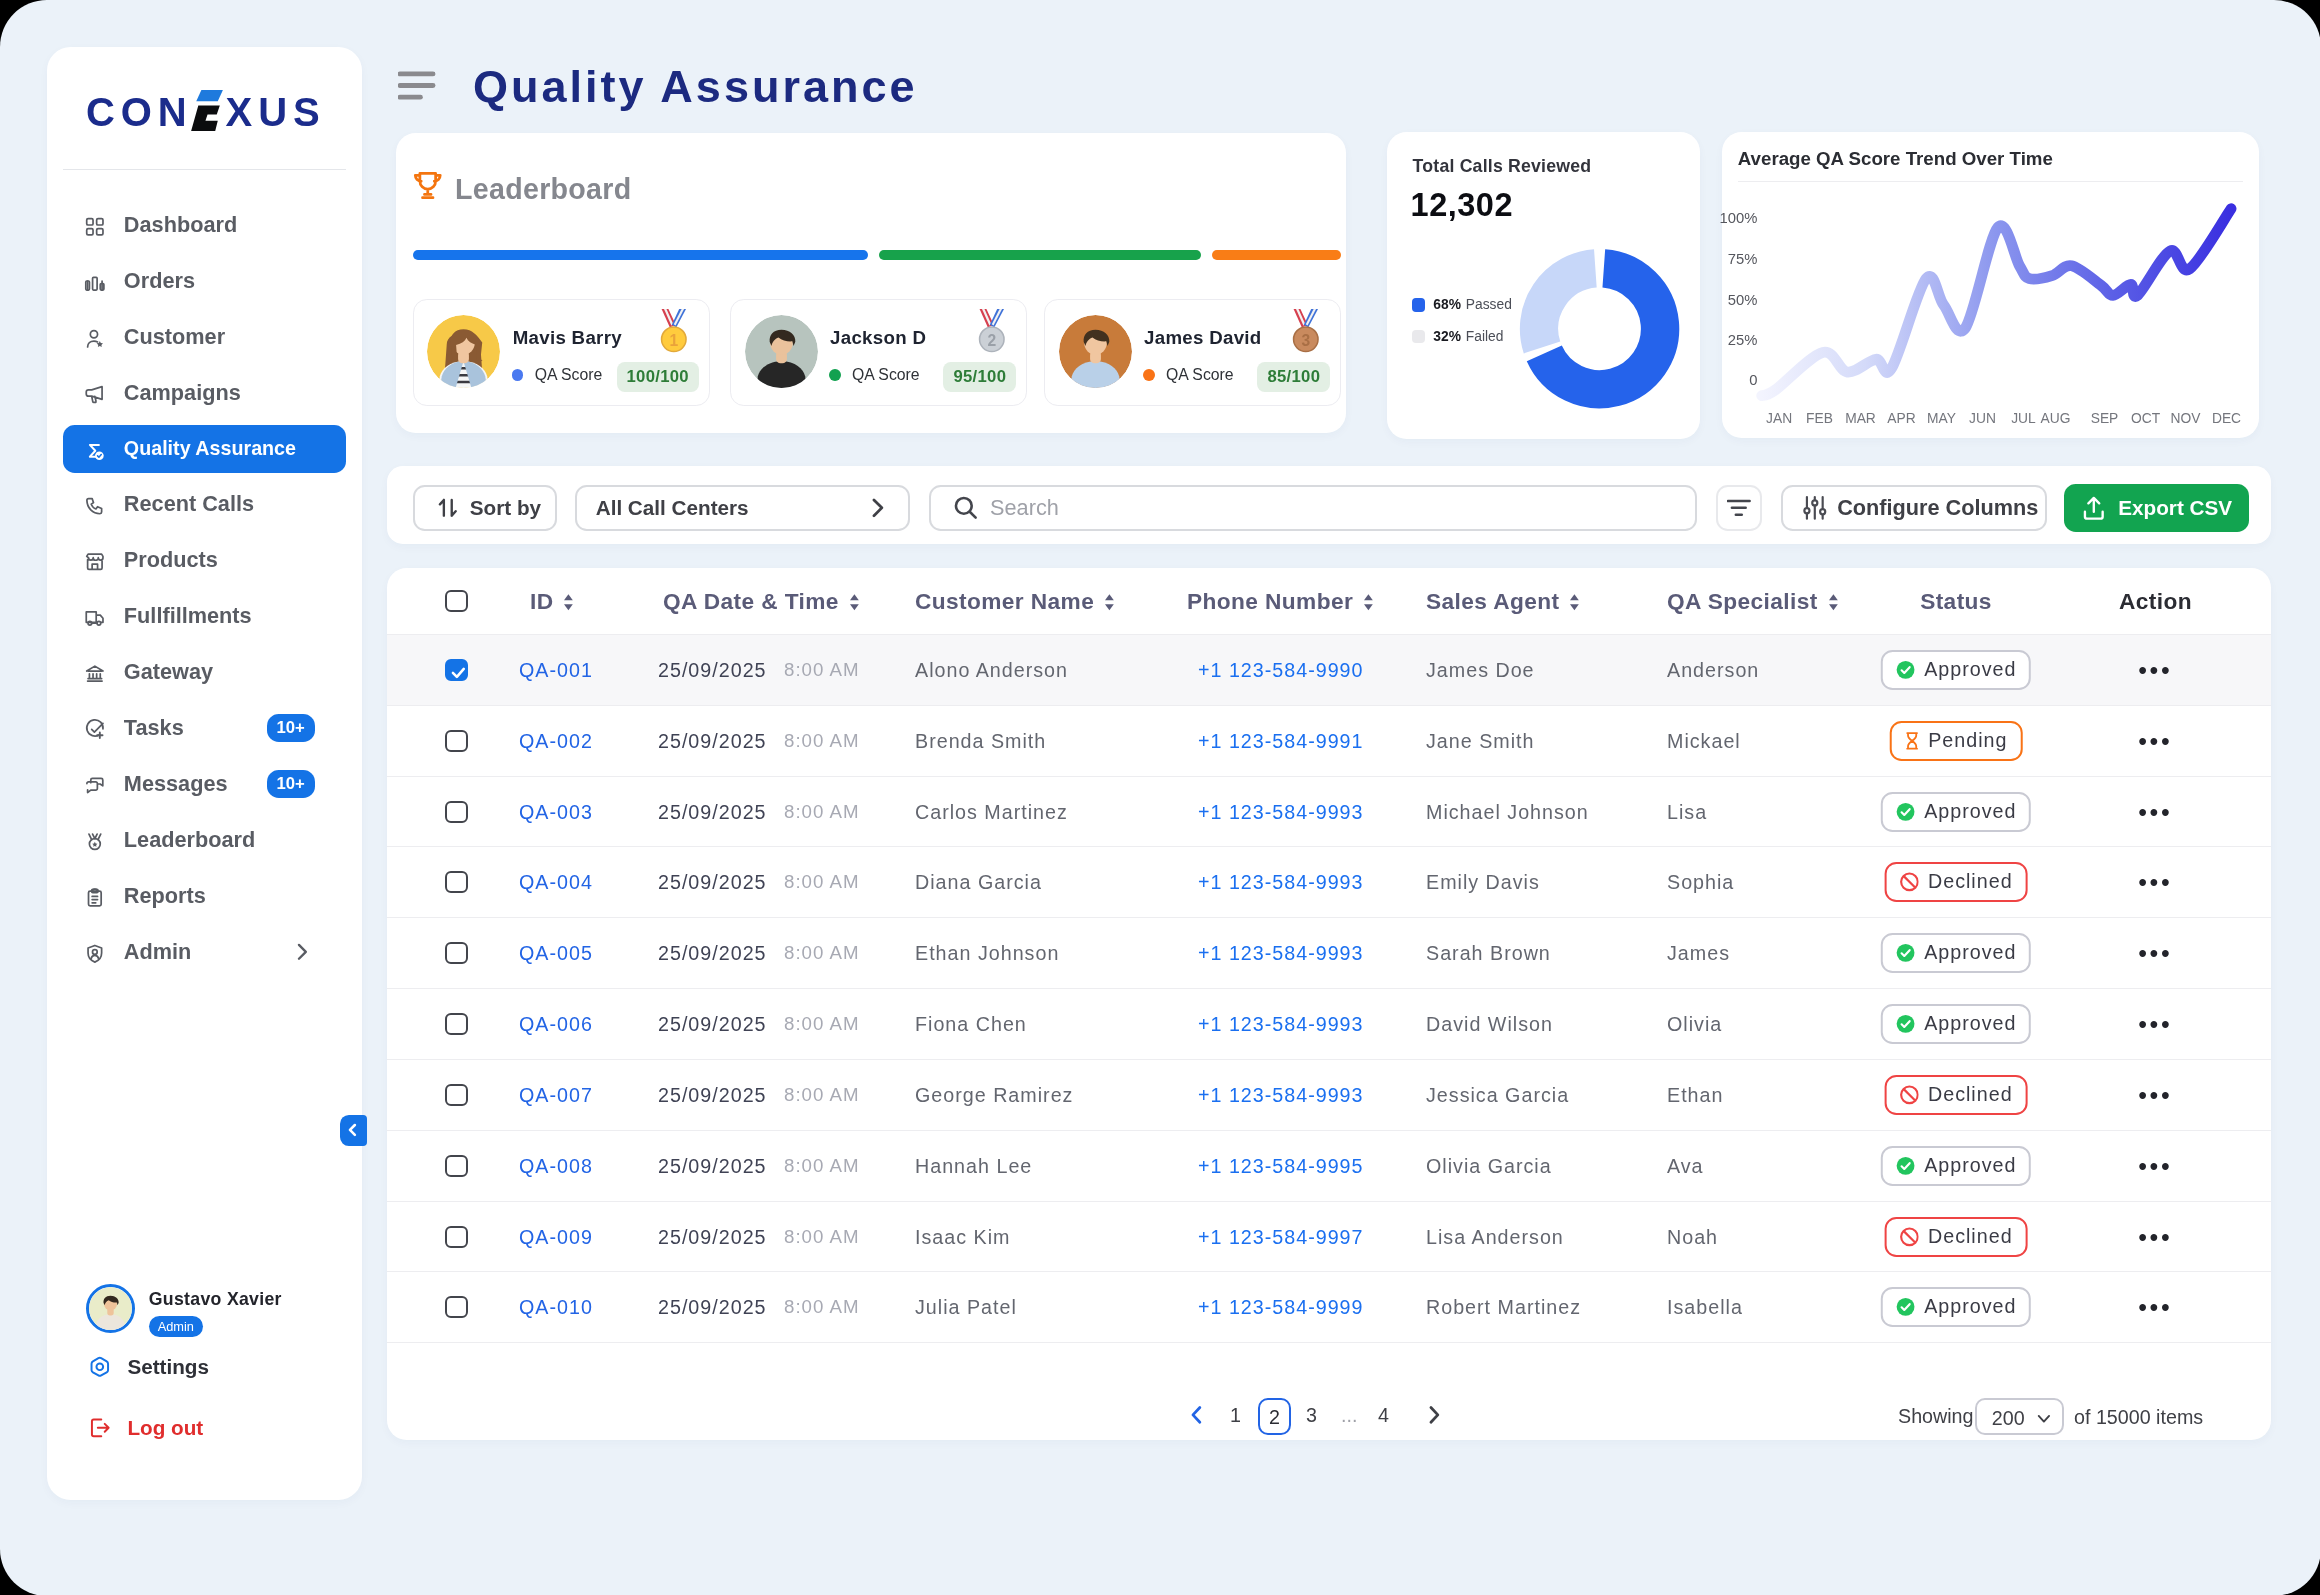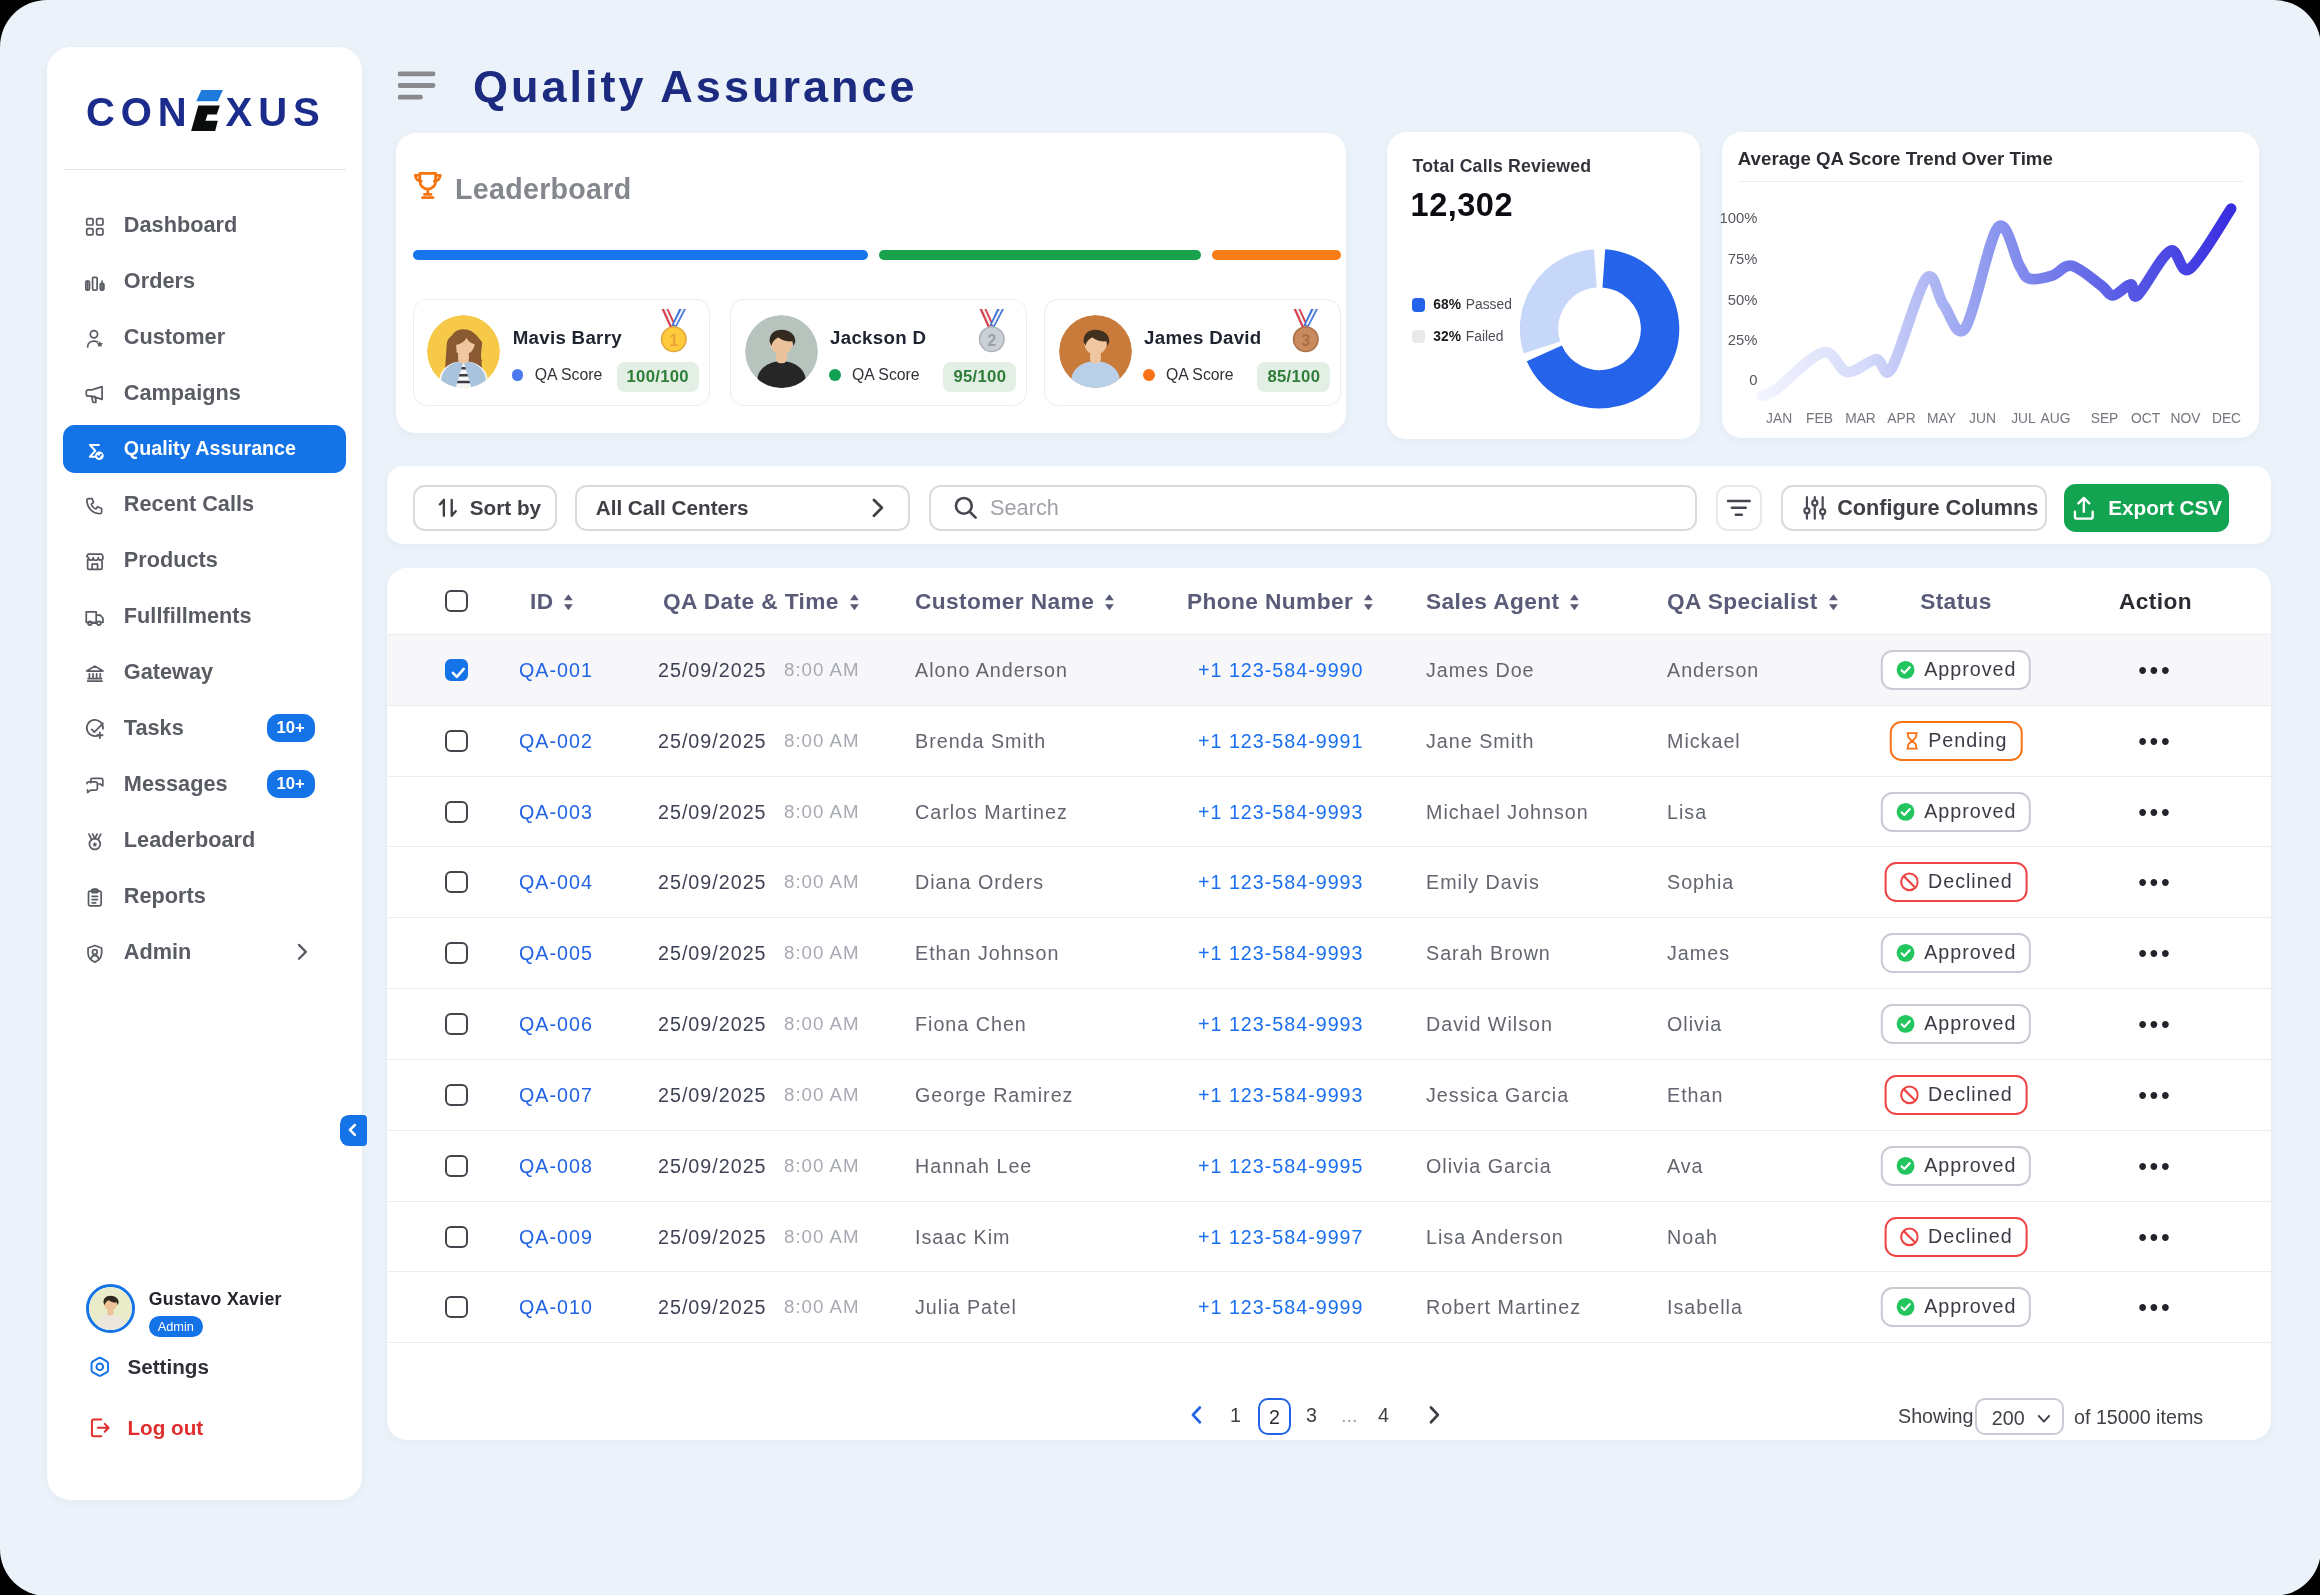--- a/index.html
+++ b/index.html
@@ -57,21 +57,21 @@
   .ch-card { left:1722px; top:132px; width:537px; height:306px; }
   .ch-title { position:absolute; left:15.8px; top:15.8px; font-size:18.7px; font-weight:bold; color:#2b2d33; }
   .ch-div { position:absolute; left:15.8px; right:15.8px; top:49px; height:1px; background:#ededf0; }
   .ylab { position:absolute; width:59px; text-align:right; font-size:14.8px; color:#55575e; }
   .xlab { position:absolute; width:59px; text-align:center; font-size:13.8px; color:#74767d; top:261px;margin-top:18px; }
 
   
   .fbar { left:387px; top:466px; width:1884px; height:78px; border-radius:15.8px; }
   .fbtn { position:absolute; top:18.7px; height:46px; border:2px solid #d8dade; border-radius:11.8px; display:flex; align-items:center; font-size:20.7px; font-weight:bold; color:#3f4046; background:#fff; white-space:nowrap; }
   .search { position:absolute; left:542px; top:18.7px; width:768px; height:46px; border:2px solid #d8dade; border-radius:11.8px; display:flex; align-items:center; color:#9fa1a8; font-size:21.7px; }
-  .exportbtn { position:absolute; left:1677px; top:17.7px; width:165px; height:48px; background:#12A450; border-radius:11.8px; display:flex; align-items:center; justify-content:center; color:#fff; font-size:20.7px; font-weight:bold; white-space:nowrap; }
+  .exportbtn { position:absolute; left:1677px; top:17.7px; width:185px; height:48px; background:#12A450; border-radius:11.8px; display:flex; align-items:center; justify-content:center; color:#fff; font-size:20.7px; font-weight:bold; white-space:nowrap; }
 
   
   .tbl-card { left:387px; top:568px; width:1884px; height:872px; }
   .thead { position:absolute; left:0; right:0; top:0; height:66px; display:flex; align-items:center; font-size:22.7px; font-weight:bold; color:#5a5b78; white-space:nowrap; letter-spacing:0.4px; }
   .trow { position:absolute; left:0; right:0; height:71px; display:flex; align-items:center; font-size:19.7px; color:#63666f; border-top:1px solid #ededf0; white-space:nowrap; letter-spacing:1px;padding-left:40px; }
   .cbx { position:absolute; left:58px; width:22.7px; height:22.7px; border:2.5px solid #43454c; border-radius:5.9px; background:#fff; }
   .cbx.on { background:#1473E6; border-color:#1473E6; }
   .col-id { position:absolute; left:132px; color:#2264e5; }
   .col-date { position:absolute; left:271px; color:#3f4254; }
   .col-time { position:absolute; left:397px; color:#a7a9b3; font-size:18.7px; }
@@ -559,21 +559,21 @@
               <path d="M6.5 11.5 l3 3 L15.5 8" stroke="#fff" stroke-width="2.4" fill="none" stroke-linecap="round" stroke-linejoin="round"></path>
             </svg>
           </span>Approved</span>
   <span class="dots">•••</span>
 </div>
 <div class="trow" style="top:278px; ">
   <span class="cbx"></span>
   <span class="col-id">QA-004</span>
   <span class="col-date">25/09/2025</span>
         <span class="col-time">8:00 AM</span>
-  <span class="col-name">Diana Orders</span>
+  <span class="col-name">Diana Garcia</span>
   <span class="col-phone">+1 123-584-9993</span>
   <span class="col-agent">Emily Davis</span>
   <span class="col-spec">Sophia</span>
   <span class="pill decl"><span class="pic">
             <svg width="19.7" height="19.7" viewBox="0 0 22 22">
               <g stroke="#EF4444" stroke-width="2.4" fill="none">
                 <circle cx="11" cy="11" r="9.3"></circle>
                 <line x1="4.6" y1="4.6" x2="17.4" y2="17.4"></line>
               </g>
             </svg>

